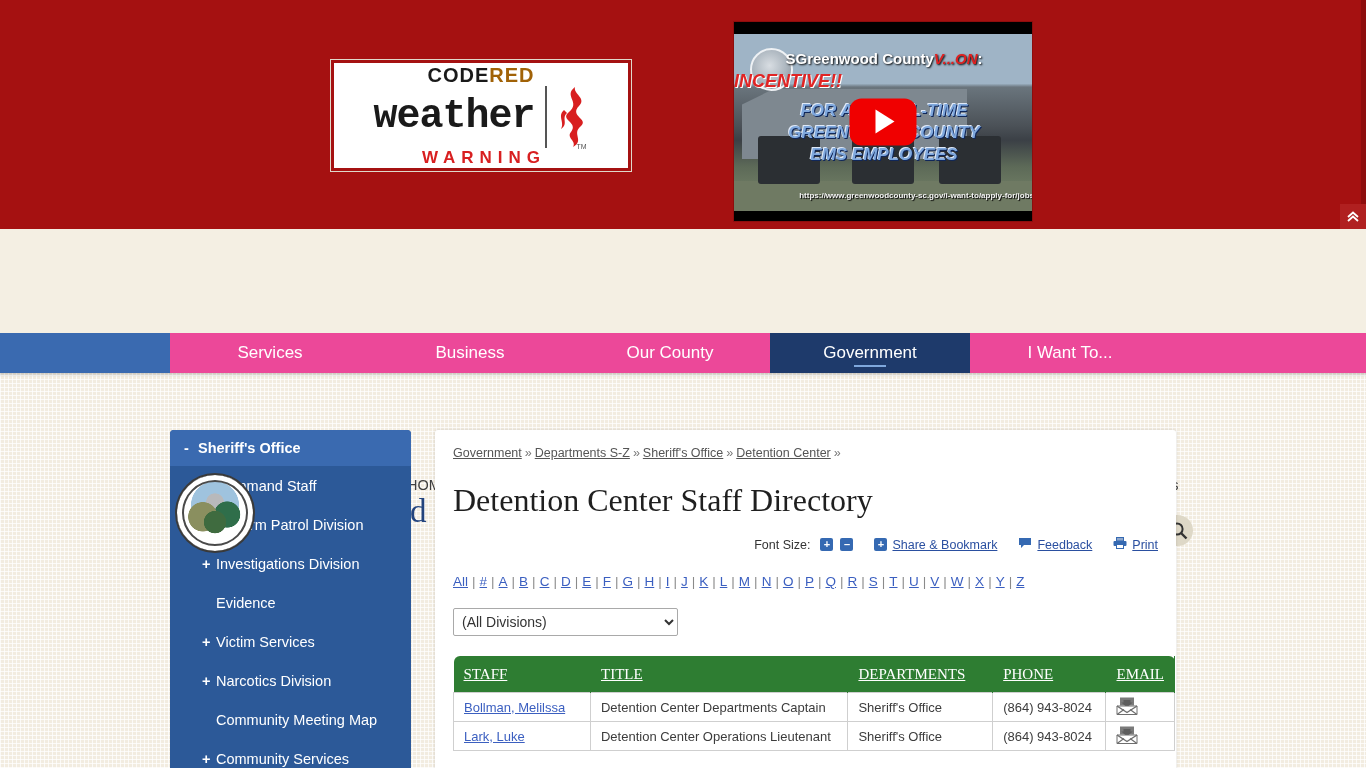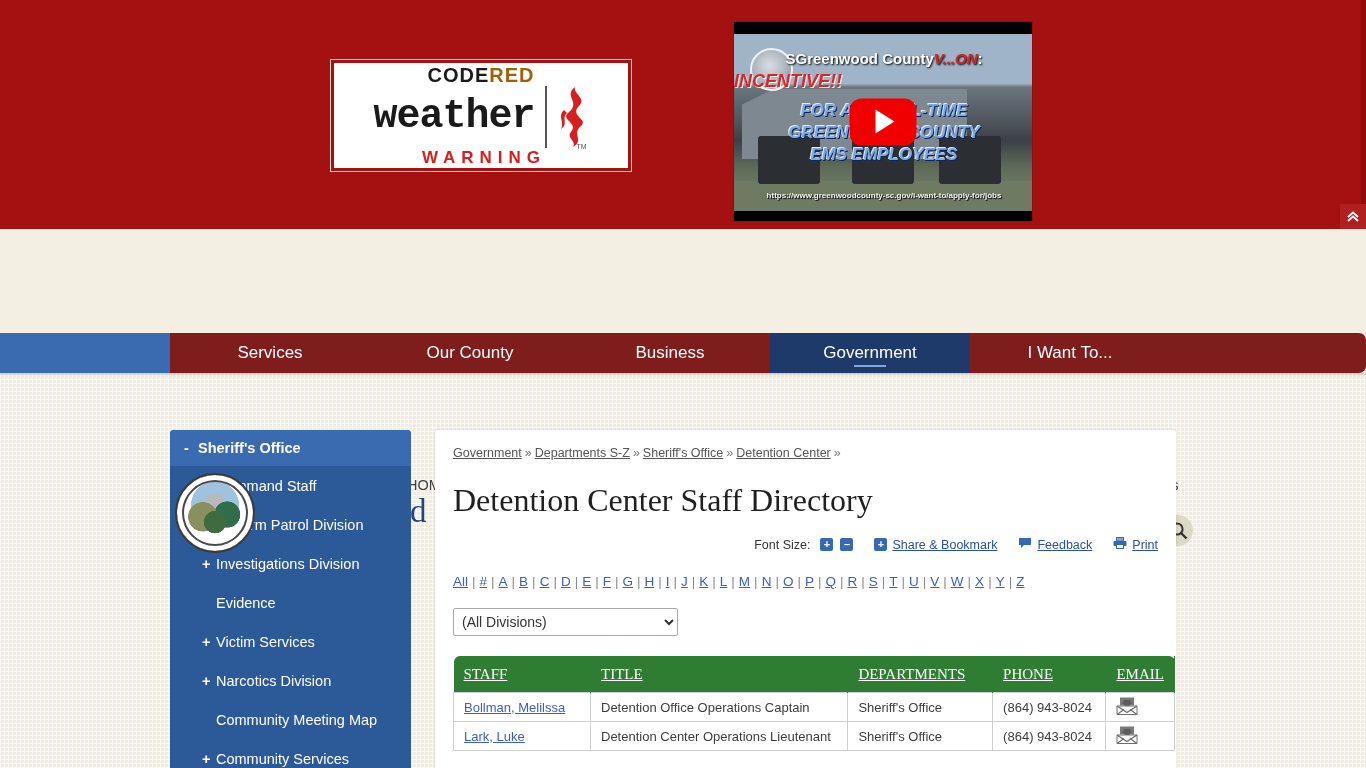--- a/index.html
+++ b/index.html
@@ -108,21 +108,21 @@
     font-family: "Liberation Sans", sans-serif; font-weight: bold; font-style: italic;
     font-size: 18px; color: #e02424; text-shadow: 1px 1px 0 #fff;
   }
   .vid-t3 {
     position: absolute; left: 0; top: 66px; width: 300px; text-align: center;
     font-family: "Liberation Sans", sans-serif; font-weight: bold; font-style: italic;
     font-size: 17px; line-height: 22px; color: #7fa8dd;
     text-shadow: 1px 1px 0 #10275a, -1px -1px 0 #dfe9f8;
   }
   .vid-url {
-    position: absolute; left: 0; bottom: 11px; width: 300px; text-align: center;
+    position: absolute; left: 0; bottom: 11px; width: 300px; text-align: right;
     font-family: "Liberation Sans", sans-serif; font-weight: bold; font-size: 8px;
     color: #f2f2f2; text-shadow: 1px 1px 1px #000; margin-top: 48px;
   }
   #play-button {
     position: absolute; left: 50%; top: 50%;
     transform: translate(-50%,-50%);
     width: 67px; height: 47px; border-radius: 12px;
     background: #f00000;
     display: flex; align-items: center; justify-content: center;
     cursor: pointer;
@@ -194,23 +194,22 @@
     font-family: "Liberation Sans", sans-serif;
     font-size: 14px; font-style: italic; color: #6b665c;
     padding: 0 12px 0 18px;
   }
   #search-icon { margin-right: 14px; cursor: pointer; display:flex; }
 
   
   #main-nav {
     position: relative;
     width: 1366px; height: 40px;
-    background: #7f1d1d;
+    background: #ec4899;
     display: flex;
-    border-radius: 7px;
   }
   #main-nav .spacer-l { width: 170px; background: #3a6ab0; }
   #main-nav .navitem {
     width: 200px; height: 40px;
     display: flex; align-items: center; justify-content: center;
     color: #ffffff; font-size: 17px; cursor: pointer;
     position: relative;
   }
   #main-nav .navitem.active { background: #1e3a6b; }
   #main-nav .navitem.active::after {
@@ -404,22 +403,22 @@
         <circle cx="8" cy="8" r="5.6" stroke="#333" stroke-width="2" fill="none"></circle>
         <line x1="12" y1="12" x2="17.5" y2="17.5" stroke="#333" stroke-width="2.4"></line>
       </svg>
     </span>
   </div>
 </div>
 
 <div id="main-nav">
   <div class="spacer-l"></div>
   <div class="navitem">Services</div>
+  <div class="navitem">Business</div>
   <div class="navitem">Our County</div>
-  <div class="navitem">Business</div>
   <div class="navitem active">Government</div>
   <div class="navitem">I Want To...</div>
   <div id="nav-shadow"></div>
 </div>
 
 <div id="page-wrap">
 
   <div id="sidebar">
     <div id="sidebar-header">
       <span class="tog">-</span>
@@ -506,21 +505,21 @@
           <th class="col-staff"><span>STAFF</span></th>
           <th class="col-title"><span>TITLE</span></th>
           <th class="col-dept"><span>DEPARTMENTS</span></th>
           <th class="col-phone"><span>PHONE</span></th>
           <th class="col-email"><span>EMAIL</span></th>
         </tr>
       </thead>
       <tbody id="staff-tbody">
           <tr>
             <td class="col-staff"><a>Bollman, Melilssa</a></td>
-            <td class="col-title">Detention Office Operations Captain</td>
+            <td class="col-title">Detention Center Departments Captain</td>
             <td class="col-dept">Sheriff's Office</td>
             <td class="col-phone">(864) 943-8024</td>
             <td class="col-email"><span class="mail-ico"><svg width="22" height="18" viewBox="0 0 22 18">
                   <rect x="4" y="0.5" width="14" height="8" fill="#7a7a7a"></rect>
                   <path d="M7.5 3 h7 v2.6 h2.2 L11 10.5 5.3 5.6 h2.2 z" fill="#5d5d5d"></path>
                   <path d="M1 9 h20 v8.5 h-20 z" fill="#ffffff" stroke="#6e6e6e"></path>
                   <path d="M1 9 L11 15.5 L21 9" fill="none" stroke="#6e6e6e" stroke-width="1.4"></path>
                   <path d="M1 17.5 L8 12.5 M21 17.5 L14 12.5" stroke="#6e6e6e" stroke-width="1.2" fill="none"></path>
                 </svg></span></td>
           </tr>

